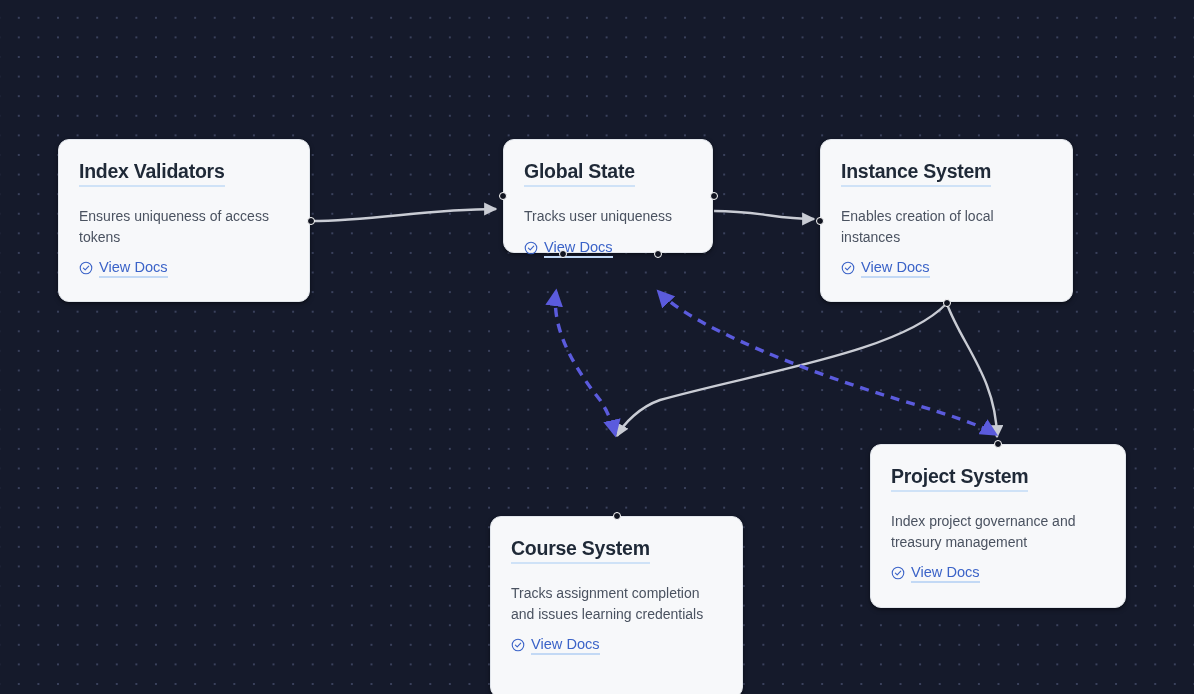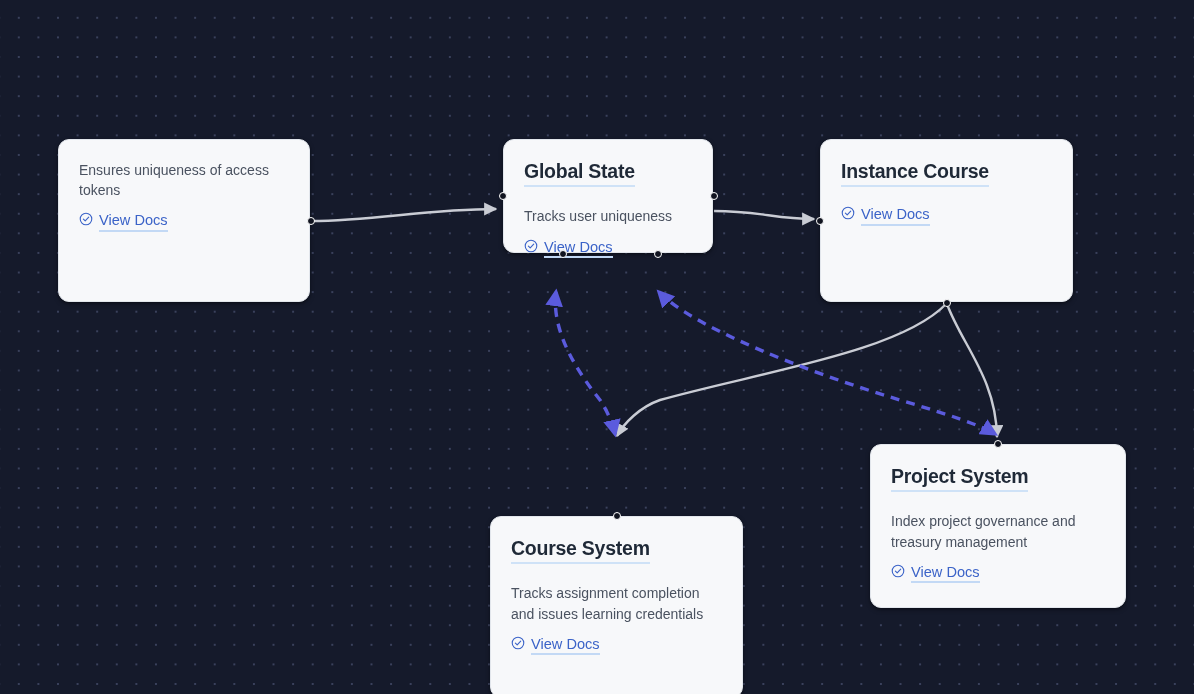--- a/index.html
+++ b/index.html
@@ -59,21 +59,21 @@
 
   .node-desc {
     font-size: 14px;
     color: #4a5260;
     line-height: 1.44;
     margin-bottom: 12px;
   }
 
   .node-link {
     display: inline-flex;
-    align-items: flex-start;
+    align-items: center;
     gap: 6px;
     font-size: 14.6px;
     color: #3b63c8;
     text-decoration: none;
     cursor: pointer;
   }
 
   .node-link .link-label {
     border-bottom: 2px solid #c3d9f5;
     padding-bottom: 1.5px;
@@ -125,20 +125,21 @@
     <path d="M 946 304 C 900 352, 760 372, 660 400 C 640 407, 624 423, 617 436" fill="none" stroke="#c9ccd4" stroke-width="2.4" marker-end="url(#arrow-gray)"></path>
 
     <path d="M 947 304 C 962 345, 996 378, 997 437" fill="none" stroke="#c9ccd4" stroke-width="2.4" marker-end="url(#arrow-gray)"></path>
 
     <path d="M 556 292 C 551 330, 576 370, 600 400 C 608 412, 613 425, 615 434" fill="none" stroke="#5b5bdd" stroke-width="3.4" stroke-dasharray="9 7" stroke-linecap="butt" marker-start="url(#arrow-purple)" marker-end="url(#arrow-purple)"></path>
 
     <path d="M 659 292 C 690 325, 800 370, 900 400 C 950 415, 980 425, 995 434" fill="none" stroke="#5b5bdd" stroke-width="3.4" stroke-dasharray="9 7" stroke-linecap="butt" marker-start="url(#arrow-purple)" marker-end="url(#arrow-purple)"></path>
   </svg>
 
   <div class="node" style="left:58px; top:139px; width:252px; height:163px;">
+    <div class="node-title">Index Validators</div>
     <div class="node-desc">Ensures uniqueness of access tokens</div>
     <a class="node-link">
       <svg class="check-circle-icon" viewBox="0 0 16 16">
         <circle cx="8" cy="8" r="6.6" fill="none" stroke="#3b63c8" stroke-width="1.25"></circle>
         <path d="M5 8.1 L7.1 10.2 L11.1 5.9" fill="none" stroke="#3b63c8" stroke-width="1.25" stroke-linecap="round" stroke-linejoin="round"></path>
       </svg>
       <span class="link-label">View Docs</span>
     </a>
     <span class="handle h-right"></span>
   </div>
@@ -153,21 +154,22 @@
       </svg>
       <span class="link-label">View Docs</span>
     </a>
     <span class="handle h-left"></span>
     <span class="handle h-right"></span>
     <span class="handle h-bottom-a"></span>
     <span class="handle h-bottom-b"></span>
   </div>
 
   <div class="node" style="left:820px; top:139px; width:253px; height:163px;">
-    <div class="node-title">Instance Course</div>
+    <div class="node-title">Instance System</div>
+    <div class="node-desc">Enables creation of local instances</div>
     <a class="node-link">
       <svg class="check-circle-icon" viewBox="0 0 16 16">
         <circle cx="8" cy="8" r="6.6" fill="none" stroke="#3b63c8" stroke-width="1.25"></circle>
         <path d="M5 8.1 L7.1 10.2 L11.1 5.9" fill="none" stroke="#3b63c8" stroke-width="1.25" stroke-linecap="round" stroke-linejoin="round"></path>
       </svg>
       <span class="link-label">View Docs</span>
     </a>
     <span class="handle h-left"></span>
     <span class="handle h-bottom"></span>
   </div>

